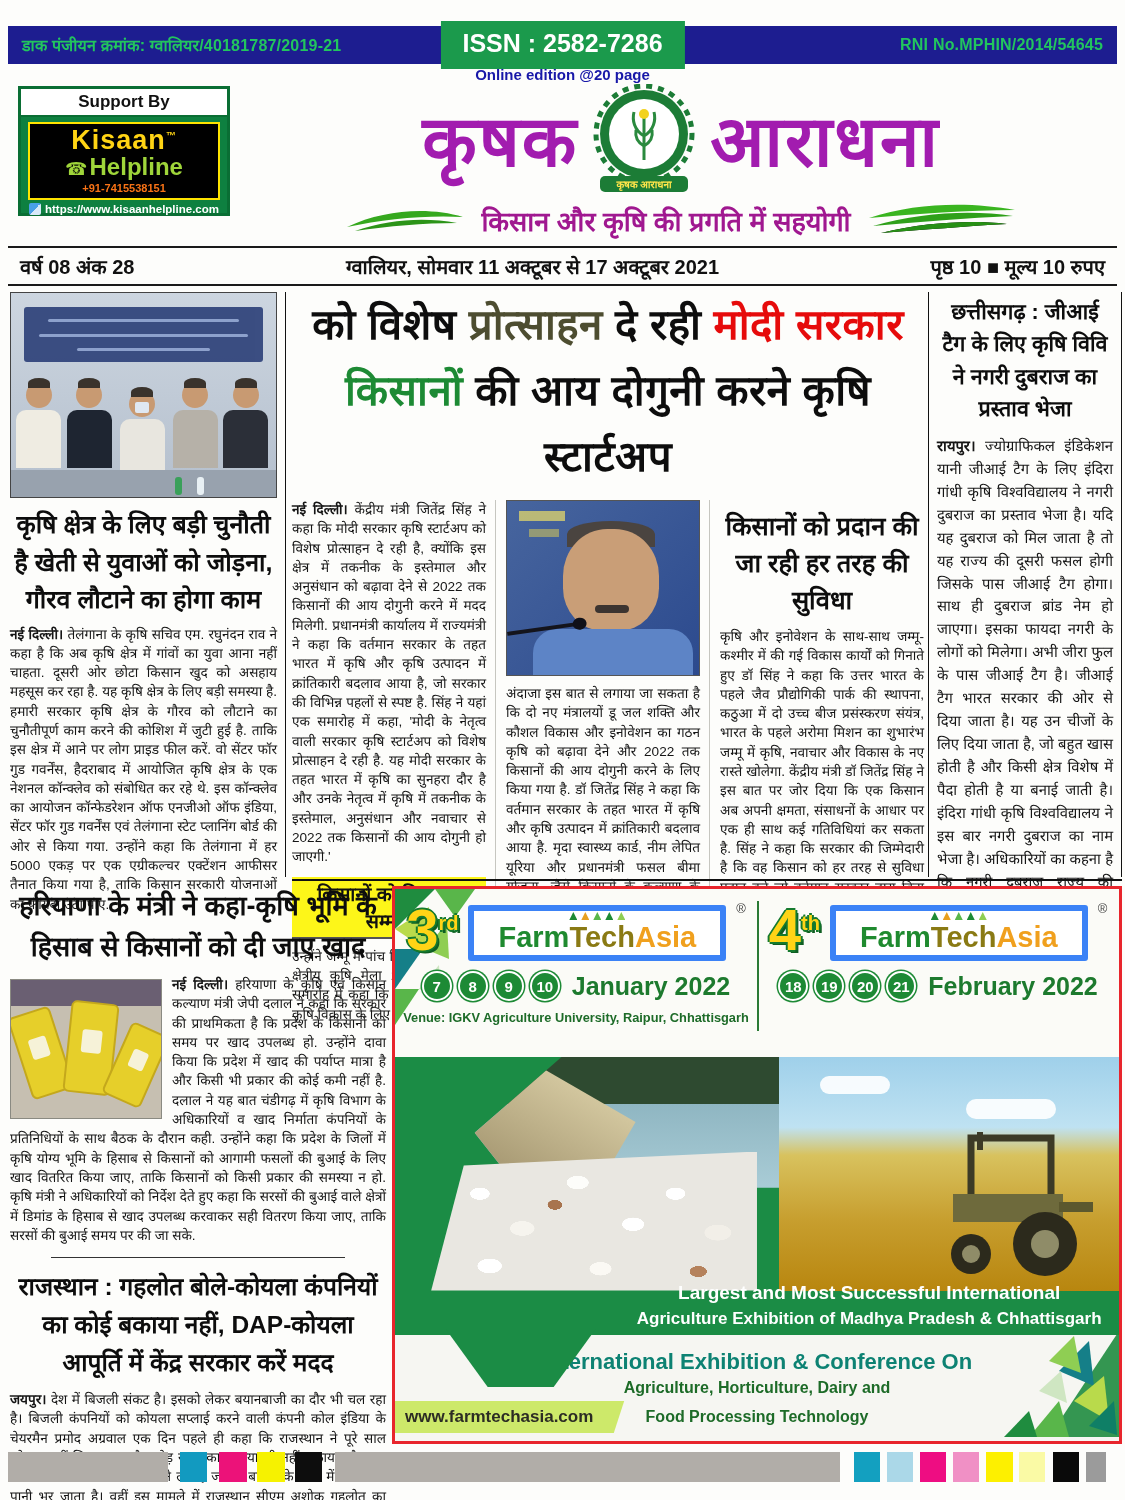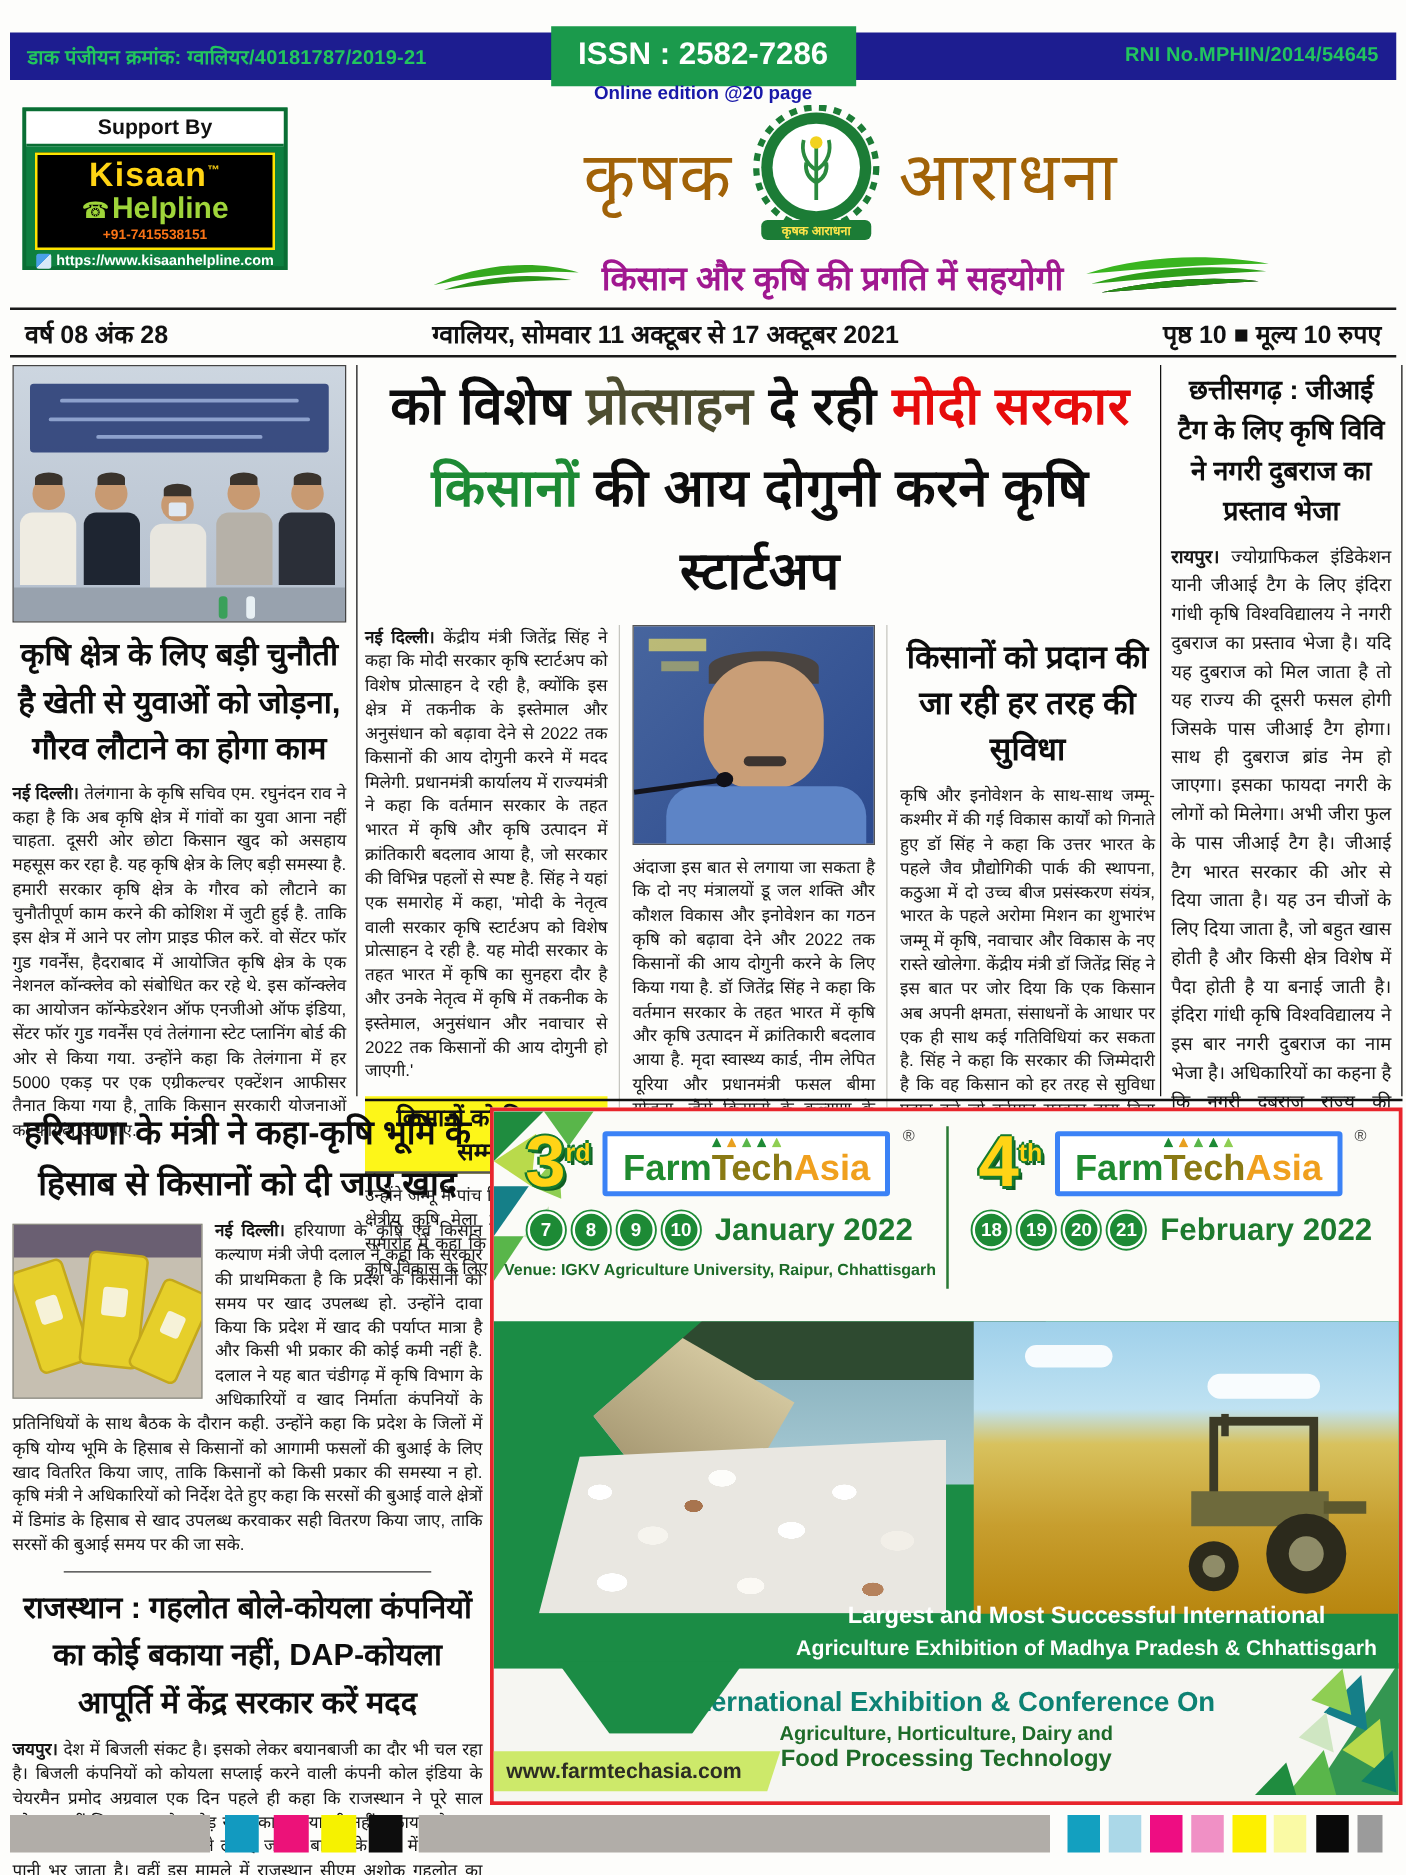--- a/index.html
+++ b/index.html
@@ -26,21 +26,21 @@
   .h-line { color:#9fd53a; font-weight:800; font-size:24px; line-height:1.05; }
   .phone-glyph { color:#9fd53a; font-size:18px; margin-right:2px; }
   .phone-line { color:#f97316; font-weight:bold; font-size:11px; margin-top:2px; }
   .support-url { color:#fff; font-weight:bold; font-size:11.5px; text-align:center; margin-top:3px;
                  display:flex; align-items:center; justify-content:center; gap:4px; }
   .globe-chip { width:12px; height:12px; background:linear-gradient(135deg,#4aa0e8 50%,#d8e8f8 50%); border-radius:2px; display:inline-block; }
 
   
   .masthead { position:absolute; top:84px; left:245px; width:872px; text-align:center; }
   .mast-row { display:flex; align-items:center; justify-content:center; gap:14px; }
-  .mast-title { color:#a16207; font-weight:400; font-size:54px; line-height:1.25; letter-spacing:2px; }
+  .mast-title { color:#a21caf; font-weight:700; font-size:71px; line-height:1.25; letter-spacing:2px; }
   .tag-row { display:flex; align-items:center; justify-content:center; gap:16px; margin-top:0px; }
   .tagline { color:#a01890; font-weight:800; font-size:27px; }
 
   
   .dateline { position:absolute; top:246px; left:8px; width:1109px; height:40px;
               border-top:2px solid #1a1a1a; border-bottom:2.5px solid #1a1a1a;
               display:flex; align-items:center; justify-content:space-between; padding:0 12px;
               font-weight:800; font-size:20px; color:#111; }
 
   
@@ -105,21 +105,21 @@
 
   
   .ad { position:absolute; top:886px; left:392px; width:730px; height:558px; border:3px solid #e8252c; background:#fbfbf7; overflow:hidden; }
   .ad-head { position:relative; height:168px; display:flex; }
   .ad-half { flex:1; position:relative; padding-top:12px; text-align:center; }
   .ad-vline { position:absolute; left:50%; top:12px; height:130px; width:2px; background:#2a7a35; }
   .num-row { display:flex; align-items:flex-start; justify-content:center; gap:10px; }
   .big-num { font-size:58px; font-weight:800; line-height:1; color:#ffd416;
              text-shadow:2px 0 0 #157a2e,-2px 0 0 #157a2e,0 2px 0 #157a2e,0 -2px 0 #157a2e,3px 3px 0 #0f5e22; }
   .big-num sup { font-size:20px; }
-  .ft-box { display:inline-block; border:4px solid #3b82f6; border-radius:3px; background:#fff; padding:1px 12px 3px; margin-top:4px; }
+  .ft-box { display:inline-block; border:6px solid #3b82f6; border-radius:3px; background:#fff; padding:1px 24px 3px; margin-top:4px; }
   .ft-icons { display:flex; justify-content:center; gap:4px; height:9px; margin-bottom:1px; }
   .ft-icons i { width:8px; height:8px; display:inline-block; clip-path:polygon(50% 0,100% 100%,0 100%); }
   .ft-text { font-weight:800; font-size:29px; line-height:1.05; }
   .ft-farm { color:#1f8a2f; } .ft-tech { color:#8a7a14; } .ft-asia { color:#f0a01e; }
   .reg-mark { font-size:13px; vertical-align:top; color:#444; }
   .dates-row { display:flex; align-items:center; justify-content:center; gap:6px; margin-top:10px; }
   .date-badge { width:30px; height:30px; border-radius:50%; background:#1d8a35; color:#fff; font-weight:800; font-size:15px;
                 display:flex; align-items:center; justify-content:center; border:2px solid #fff; box-shadow:0 0 0 1.5px #1d8a35; }
   .month { color:#1d7a2e; font-weight:800; font-size:25px; margin-left:6px; }
   .venue { color:#1d6b28; font-weight:800; font-size:12.8px; margin-top:9px; }
@@ -149,21 +149,21 @@
   .tractor-svg { position:absolute; right:6%; bottom:2%; }
   .ad-band { position:absolute; left:33%; right:2%; bottom:4px; text-align:center; color:#fff; font-weight:800; }
   .ad-band .b1 { font-size:19px; line-height:1.5; }
   .ad-band .b2 { font-size:17px; line-height:1.4; }
 
   .ad-bottom { position:relative; height:106px; background:#f6f6f2; }
   .chevron { position:absolute; left:7%; top:-6px; width:150px; height:58px; background:#1b8c45;
              clip-path:polygon(0 0,100% 0,72% 100%,28% 100%); }
   .conf1 { text-align:center; color:#0d8273; font-weight:800; font-size:22px; padding-top:14px; }
   .conf2 { text-align:center; color:#1d6b28; font-weight:800; font-size:16px; margin-top:4px; }
-  .conf3 { text-align:center; color:#1d6b28; font-weight:800; font-size:19px; }
+  .conf3 { text-align:center; color:#1d6b28; font-weight:800; font-size:16px;margin-top:11px; }
   .url-band { position:absolute; left:-12px; bottom:8px; background:#cde96a; padding:6px 26px 6px 22px; transform:skewX(-18deg); }
   .url-band span { display:inline-block; transform:skewX(18deg); font-weight:800; font-size:17px; color:#2c2c24; }
   .mosaic-br { position:absolute; right:0; bottom:0; }
 
   
   .print-bars { position:absolute; top:1452px; left:8px; height:30px; display:flex; align-items:stretch; }
   .bar-seg { height:100%; }
 </style>
 </head>
 <body>

